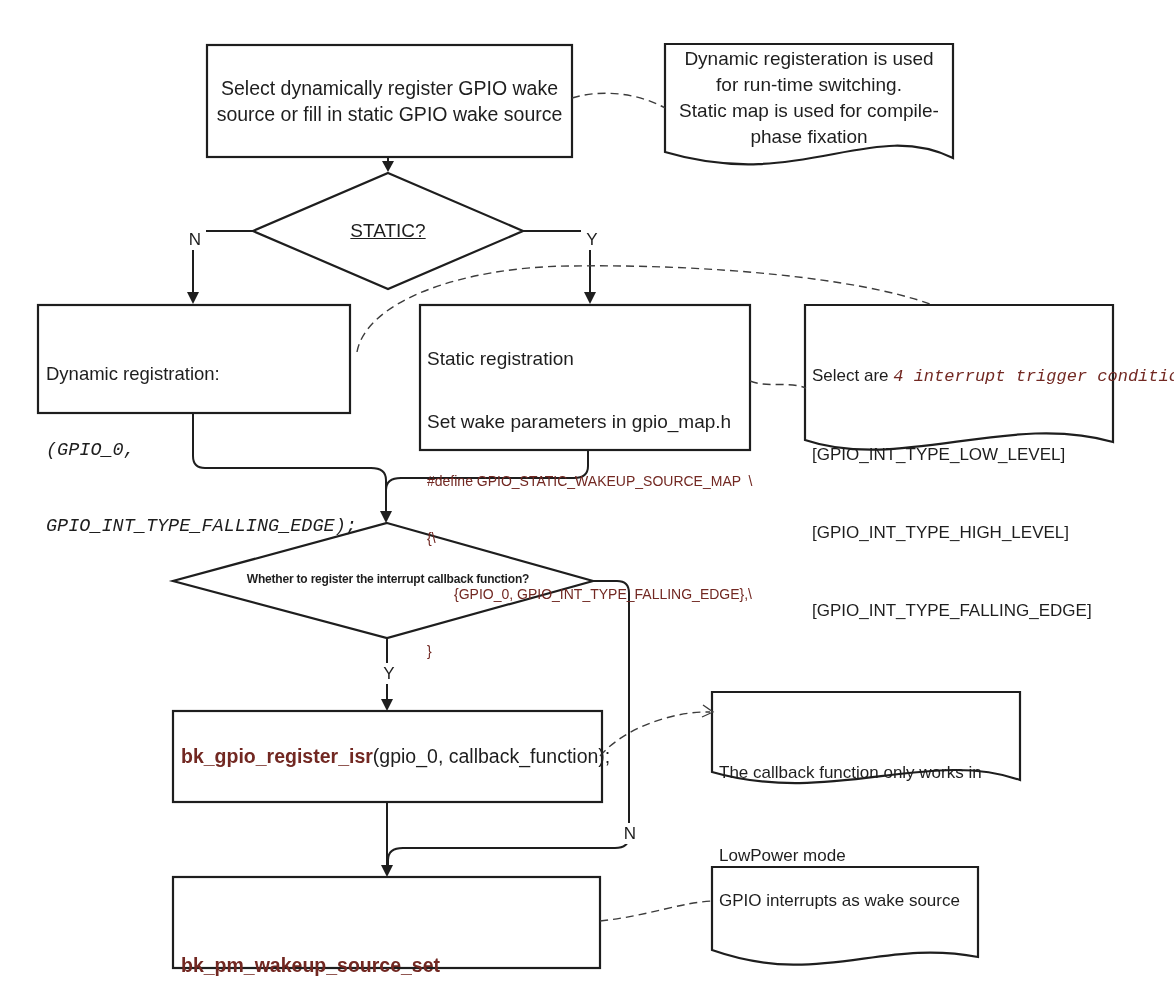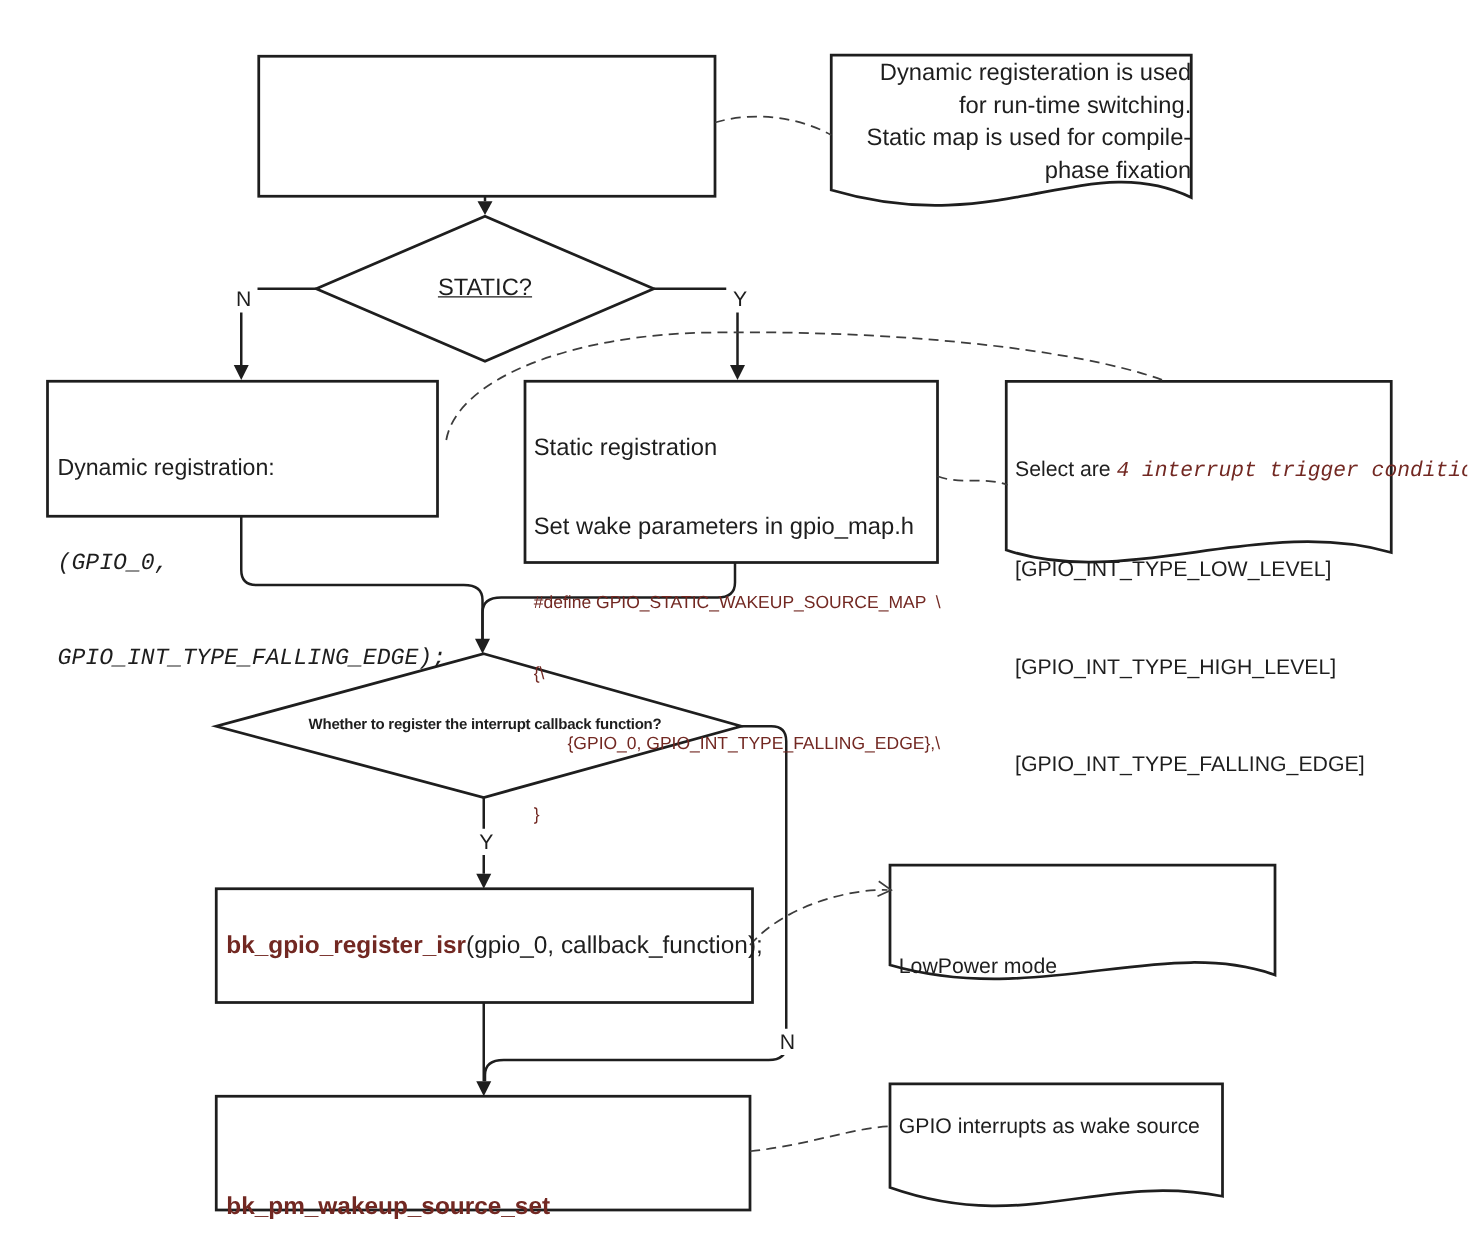--- a/index.html
+++ b/index.html
@@ -59,22 +59,26 @@
     <polygon points="387,877 381,865 393,865" fill="#1e1e1e"></polygon>
 
     <path d="M572,98 C602,89 638,93 665,108" fill="none" stroke="#3c3c3c" stroke-width="1.4" stroke-dasharray="8 5"></path>
     <path d="M357,352 C366,302 460,267 570,266 C710,264 858,278 930,304" fill="none" stroke="#3c3c3c" stroke-width="1.4" stroke-dasharray="8 5"></path>
     <path d="M750,381 C768,388 788,381 806,388" fill="none" stroke="#3c3c3c" stroke-width="1.4" stroke-dasharray="8 5"></path>
     <path d="M600,756 C628,724 680,711 710,712" fill="none" stroke="#3c3c3c" stroke-width="1.4" stroke-dasharray="8 5"></path>
     <path d="M703,705 L713,712 L702,717" fill="none" stroke="#3c3c3c" stroke-width="1.3"></path>
     <path d="M600,921 C648,916 682,902 713,901" fill="none" stroke="#3c3c3c" stroke-width="1.4" stroke-dasharray="8 5"></path>
   </svg>
 
+  <div class="txt flexc center" style="left:207px;top:45px;width:365px;height:112px;font-size:19.5px;line-height:26px;">
+    <div>Select dynamically register GPIO wake</div>
+    <div>source or fill in static GPIO wake source</div>
+  </div>
 
-  <div class="txt flexc center" style="left:665px;top:48px;width:288px;height:100px;font-size:19px;line-height:26px;align-items:flex-end;">
+  <div class="txt flexc center" style="left:665px;top:48px;width:288px;height:100px;font-size:19px;line-height:26px;">
     <div>Dynamic registeration is used</div>
     <div>for run-time switching.</div>
     <div>Static map is used for compile-</div>
     <div>phase fixation</div>
   </div>
 
   <div class="txt center" style="left:253px;top:220px;width:270px;font-size:19px;text-decoration:underline;">STATIC?</div>
   <div class="lbl" style="left:184px;top:229px;width:18px;">N</div>
   <div class="lbl" style="left:581px;top:229px;width:18px;">Y</div>
 
@@ -102,20 +106,21 @@
 
   <div class="txt center" style="left:193px;top:572px;width:390px;font-size:12px;font-weight:bold;letter-spacing:-0.2px;">Whether to register the interrupt callback function?</div>
   <div class="lbl" style="left:379px;top:663px;width:16px;">Y</div>
   <div class="lbl" style="left:620px;top:823px;width:16px;">N</div>
 
   <div class="txt flexr" style="left:181px;top:711px;height:91px;font-size:19.5px;">
     <span class="maroon">bk_gpio_register_isr</span><span>(gpio_0, callback_function);</span>
   </div>
 
   <div class="txt note-t" style="left:719px;top:704px;line-height:27.5px;">
+    <div>The callback function only works in</div>
     <div>LowPower mode</div>
   </div>
 
   <div class="txt" style="left:181px;top:895px;font-size:19.5px;line-height:28px;">
     <div class="maroon">bk_pm_wakeup_source_set</div>
     
   </div>
 
   <div class="txt note-t" style="left:719px;top:888px;">GPIO interrupts as wake source</div>
 

